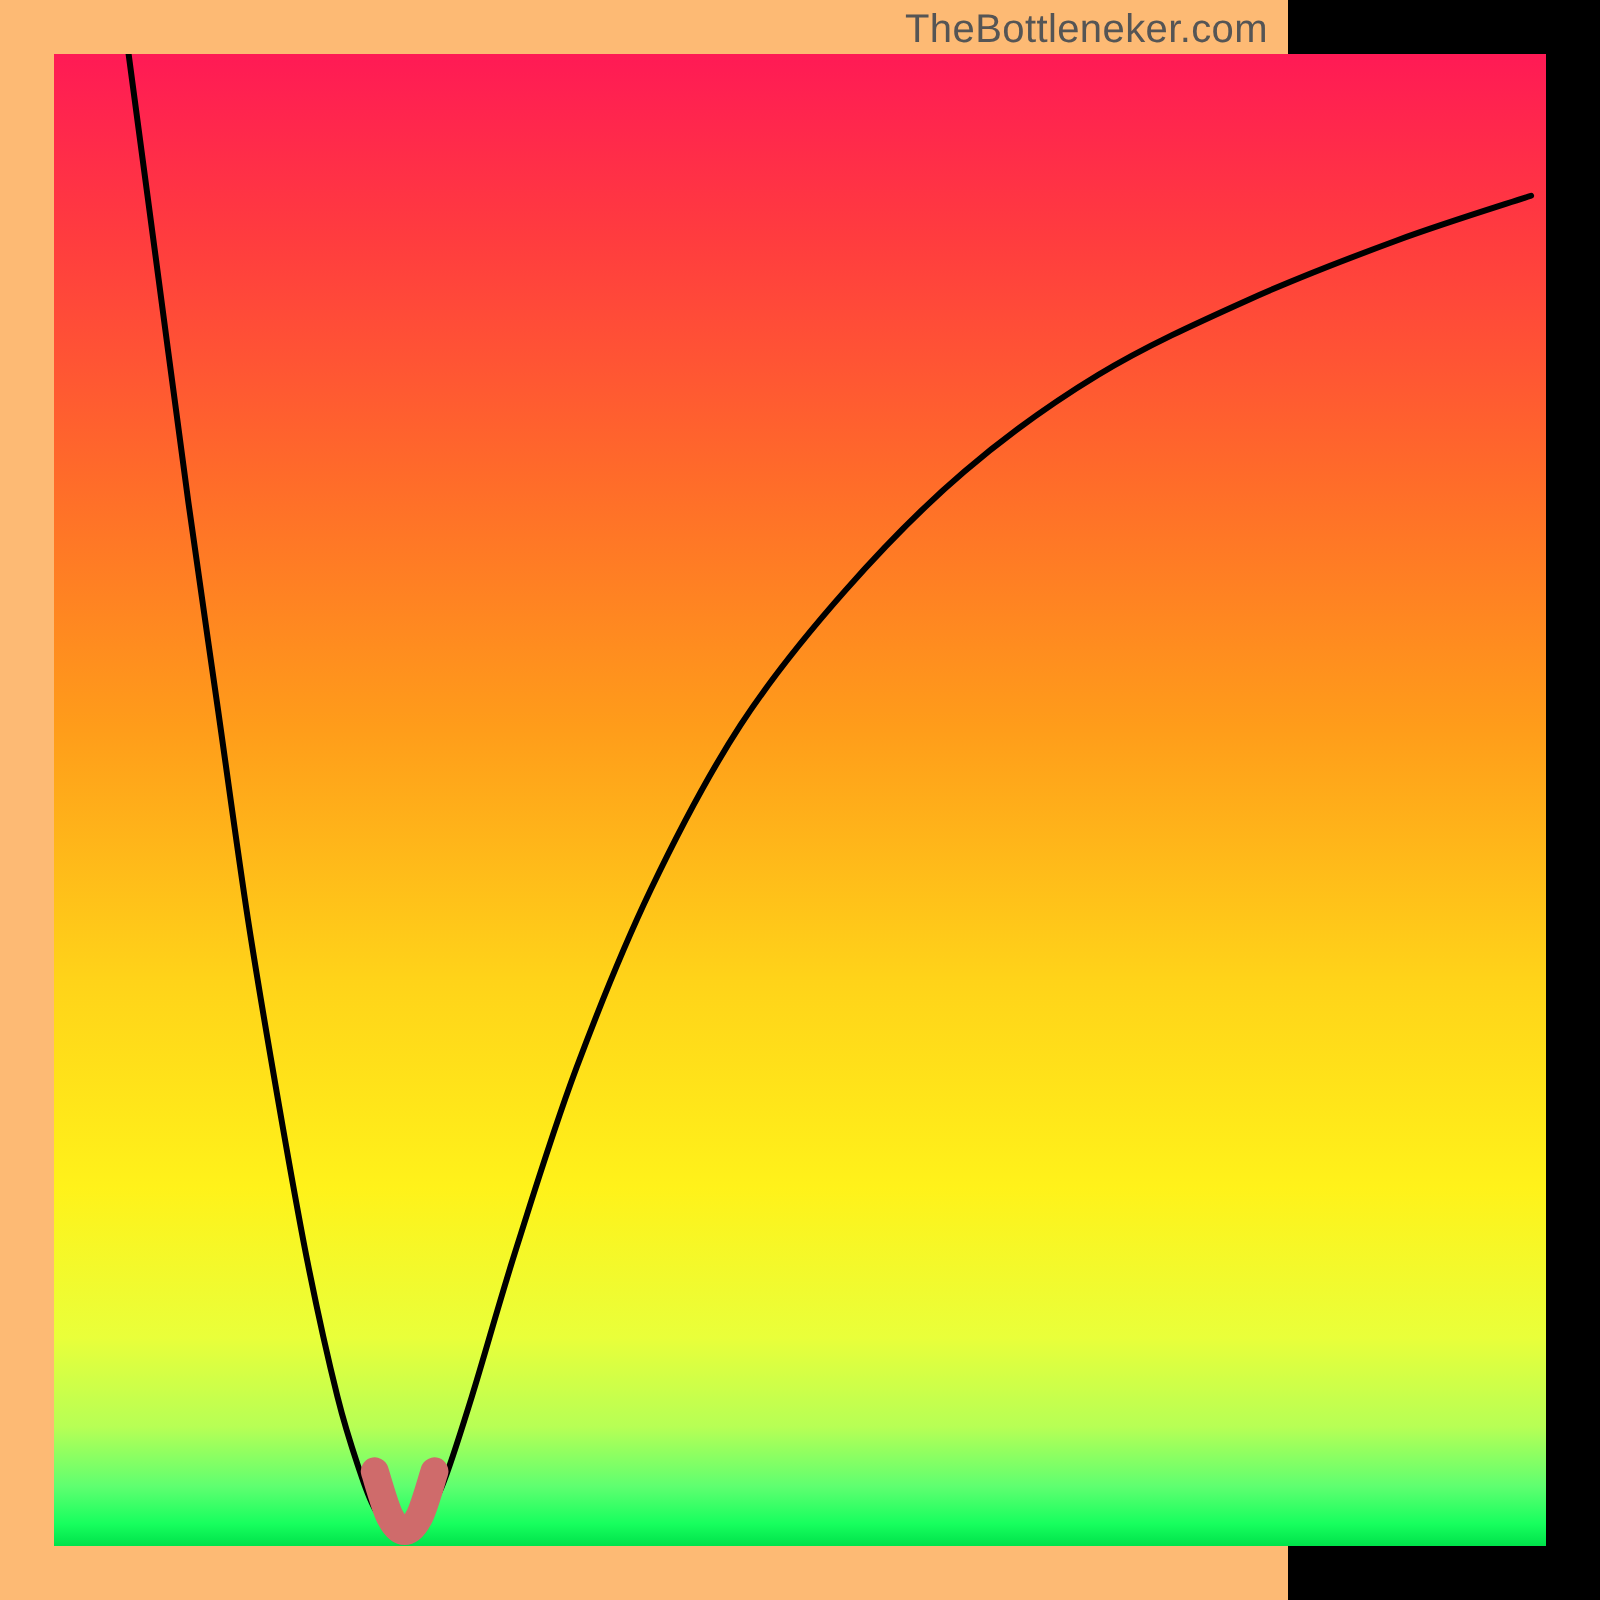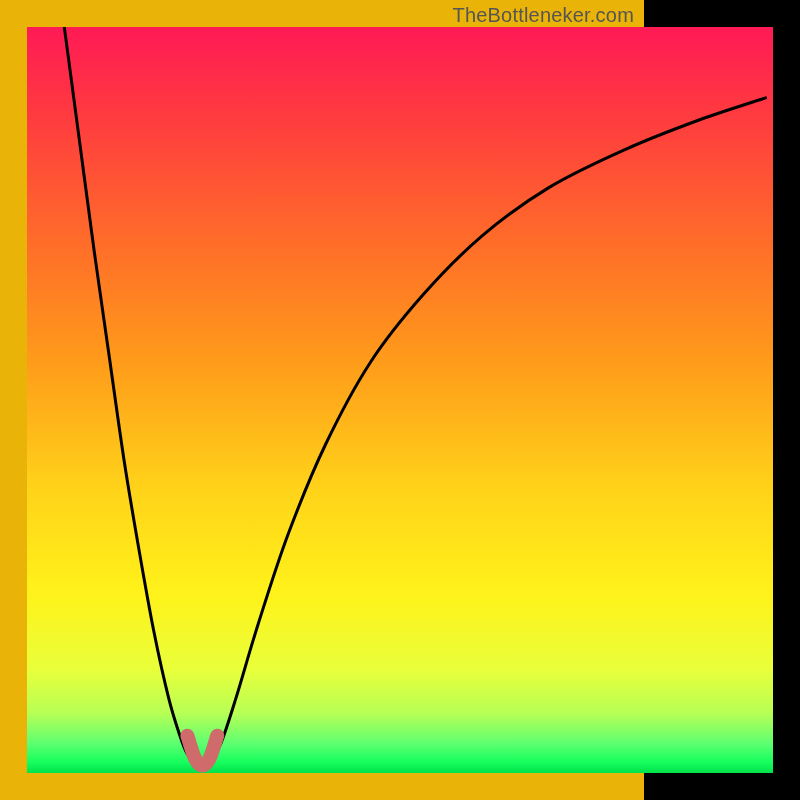--- a/index.html
+++ b/index.html
@@ -8,21 +8,21 @@
     width: 800px;
     height: 800px;
     overflow: hidden;
     background: #000;
     font-family: Arial, Helvetica, sans-serif;
   }
   .frame {
     position: relative;
     width: 644px;
     height: 800px;
-    background: #eab308;
+    background: #fdba74;
   }
   .plot-area {
     position: absolute;
     left: 27px;
     top: 27px;
     width: 746px;
     height: 746px;
     
     background: linear-gradient(
       to bottom,

